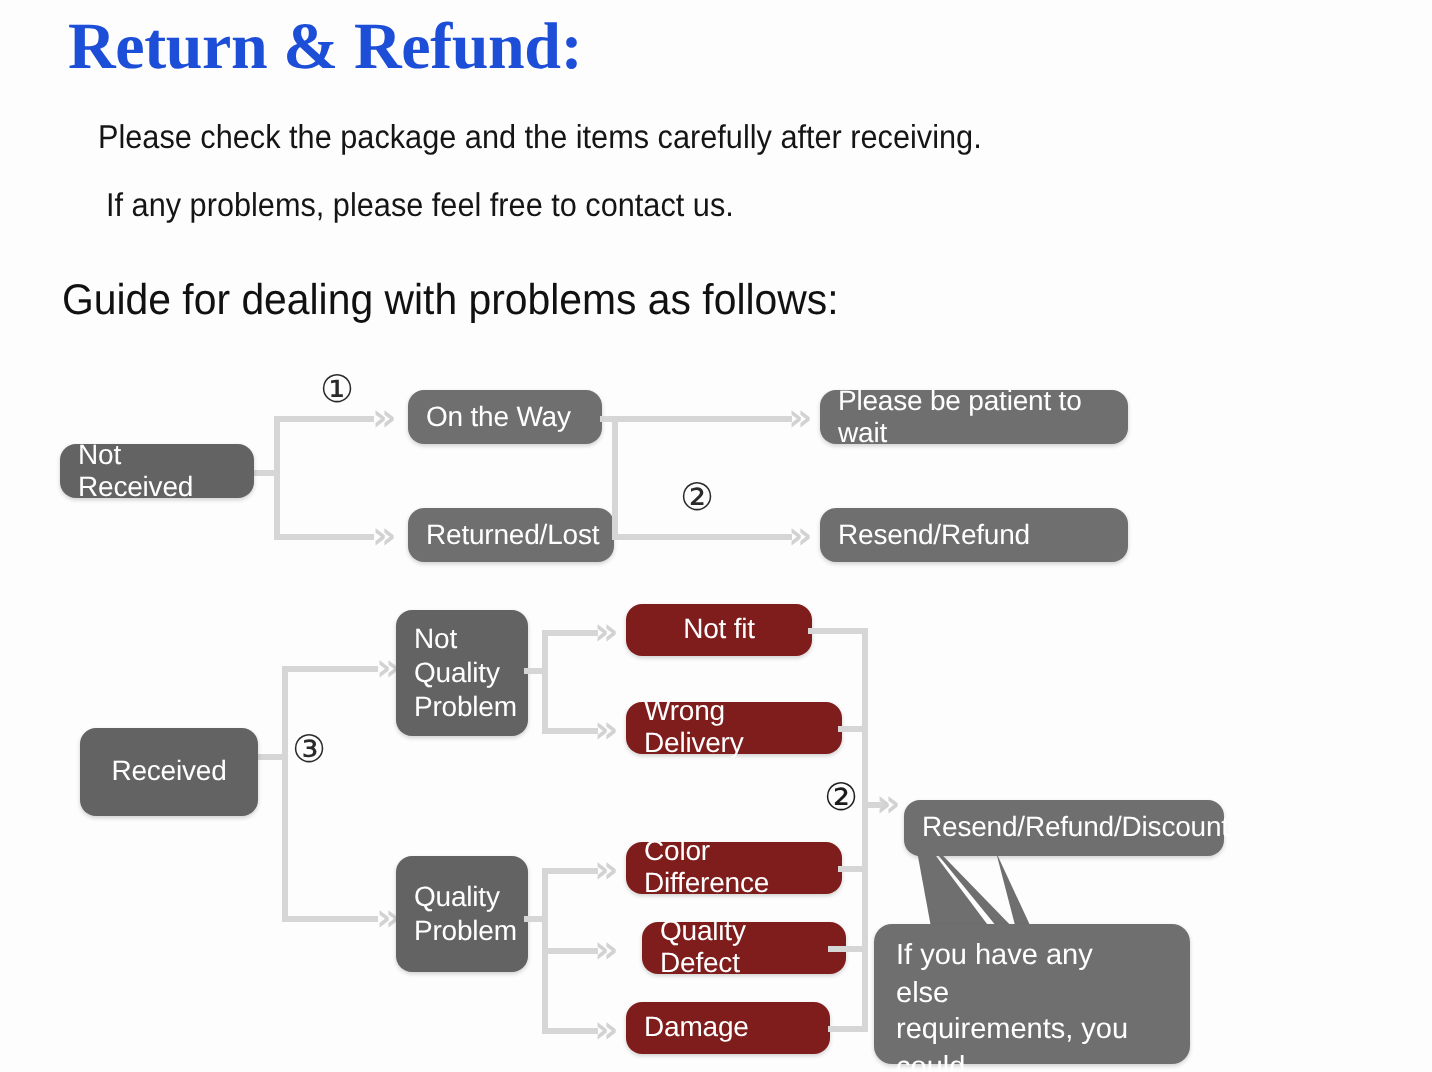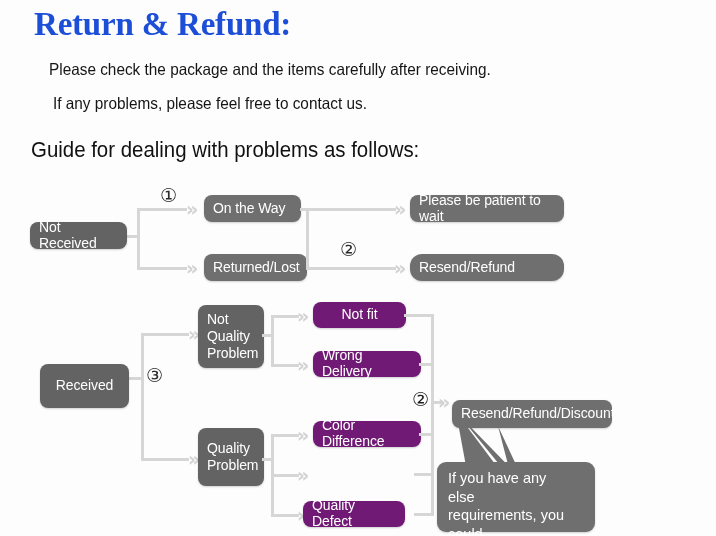--- a/index.html
+++ b/index.html
@@ -76,21 +76,21 @@
     align-items: center;
     font-size: 14px;
     line-height: 1.12;
     padding: 0 9px;
     white-space: pre-line;
     letter-spacing: -0.1px;
     box-shadow: 0 1px 2px rgba(0,0,0,0.18);
   }
   .node.dark  { background: #636363; }
   .node.mid   { background: #6f6f6f; }
-  .node.light { background: #701a75; }
+  .node.light { background: #7f1d1d; }
   .node.multiline {
     align-items: center;
     line-height: 1.22;
   }
 
   
   .ln {
     position: absolute;
     background: #d6d6d6;
   }
@@ -167,21 +167,21 @@
   <div class="ln v" style="left:306px; top:208px; height:62px;"></div>
   <div class="ln h" style="left:306px; top:267px; width:90px;"></div>
 
   <div class="arrow" style="left:394px; top:201px;">»</div>
   <div class="arrow" style="left:394px; top:260px;">»</div>
 
   <div class="circnum" style="left:340px; top:240px;">②</div>
 
   <div class="node mid" style="left:410px; top:195px; width:154px; height:27px;">Please be patient to wait</div>
 
-  <div class="node mid" style="left:410px; top:254px; width:154px; height:27px;border-radius:12px;">Resend/Refund</div>
+  <div class="node mid" style="left:410px; top:254px; width:154px; height:27px;">Resend/Refund</div>
 
   <div class="ln h" style="left:128px; top:377px; width:16px;"></div>
   <div class="ln v" style="left:141px; top:333px; height:128px;"></div>
   <div class="ln h" style="left:141px; top:333px; width:48px;"></div>
   <div class="ln h" style="left:141px; top:458px; width:48px;"></div>
 
   <div class="arrow" style="left:188px; top:326px;">»</div>
   <div class="arrow" style="left:188px; top:451px;">»</div>
 
   <div class="circnum" style="left:146px; top:366px;">③</div>
@@ -212,22 +212,23 @@
   <div class="ln h" style="left:271px; top:434px; width:28px;"></div>
   <div class="ln h" style="left:271px; top:474px; width:28px;"></div>
   <div class="ln h" style="left:271px; top:514px; width:28px;"></div>
 
   <div class="arrow" style="left:297px; top:427px;">»</div>
   <div class="arrow" style="left:297px; top:467px;">»</div>
   <div class="arrow" style="left:297px; top:507px;">»</div>
 
   <div class="node light" style="left:313px; top:421px; width:108px; height:26px;">Color Difference</div>
 
-  <div class="node light" style="left:303px; top:461px; width:102px; height:26px;margin-top:40px;">Quality Defect</div>
-
+  <div class="node light" style="left:321px; top:461px; width:102px; height:26px;">Quality Defect</div>
+
+  <div class="node light" style="left:313px; top:501px; width:102px; height:26px;">Damage</div>
 
   <div class="ln h" style="left:404px; top:314px; width:30px;"></div>
   <div class="ln h" style="left:419px; top:363px; width:15px;"></div>
   <div class="ln h" style="left:419px; top:433px; width:15px;"></div>
   <div class="ln h" style="left:414px; top:473px; width:20px;"></div>
   <div class="ln h" style="left:414px; top:513px; width:20px;"></div>
 
   <div class="ln v" style="left:431px; top:314px; height:201px;"></div>
 
   <div class="ln h" style="left:431px; top:401px; width:12px;"></div>

